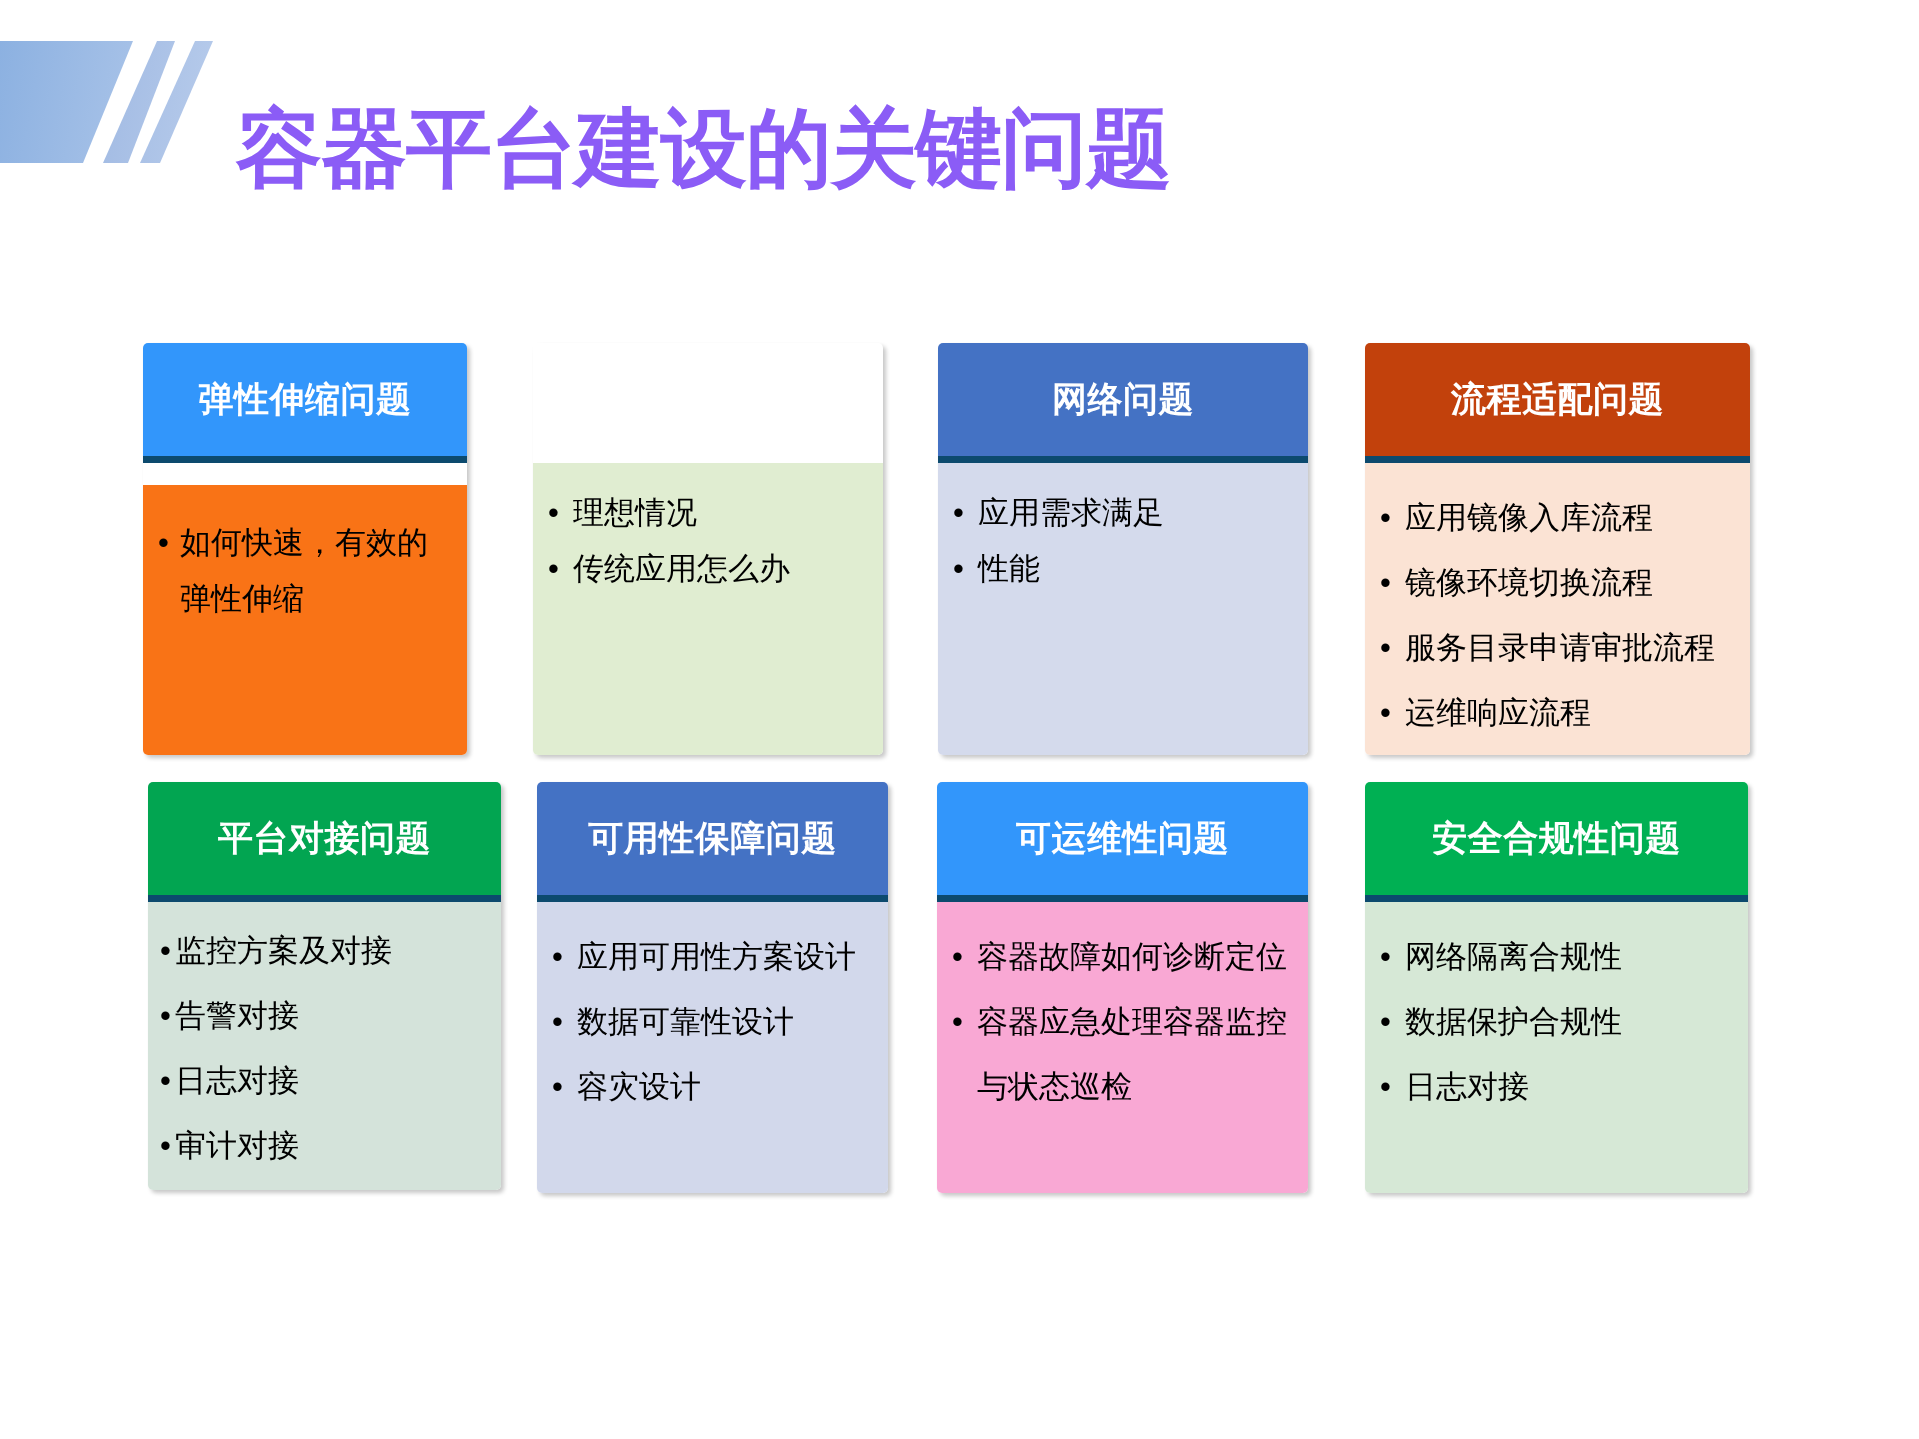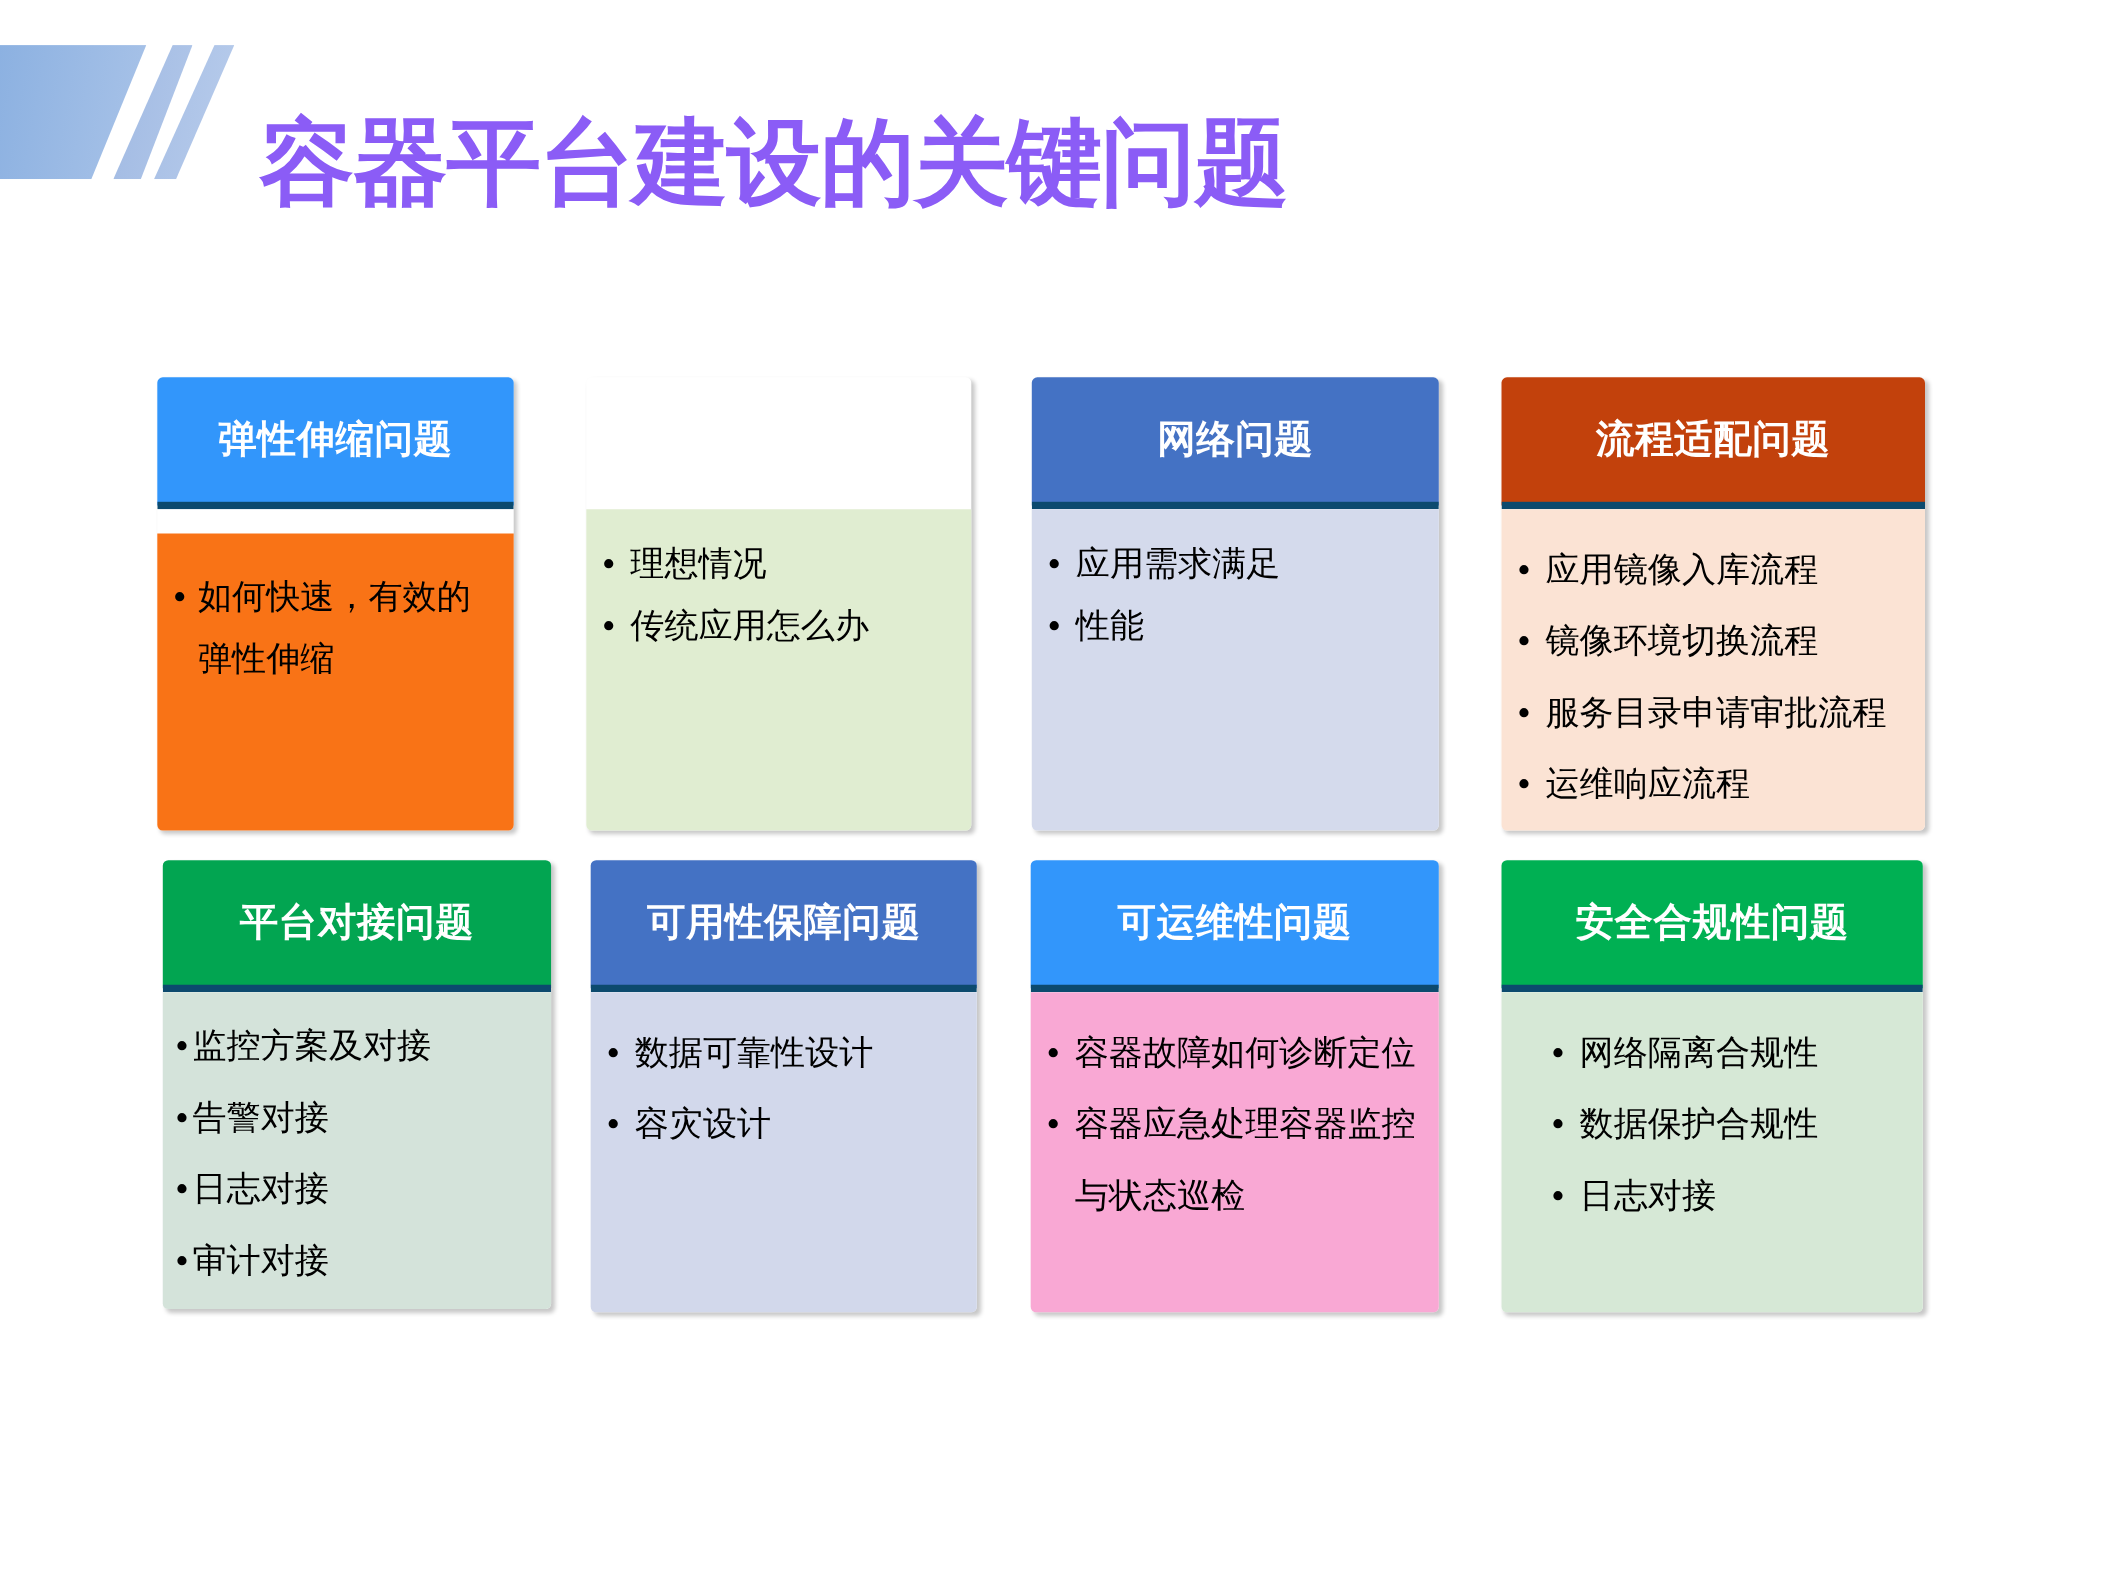--- a/index.html
+++ b/index.html
@@ -149,20 +149,21 @@
       </ul>
   </div>
 </div>
 
 <div class="card card--c6">
   <div class="card-header" style="background: rgb(68, 114, 196);">
     <span class="card-title">可用性保障问题</span>
   </div>
   <div class="card-body" style="background: rgb(210, 216, 235);">
     <ul class="bullet-list">
+        <li>应用可用性方案设计</li>
         <li>数据可靠性设计</li>
         <li>容灾设计</li>
       </ul>
   </div>
 </div>
 
 <div class="card card--c7">
   <div class="card-header" style="background: rgb(50, 150, 251);">
     <span class="card-title">可运维性问题</span>
   </div>
@@ -171,20 +172,20 @@
         <li>容器故障如何诊断定位</li>
         <li>容器应急处理容器监控与状态巡检</li>
       </ul>
   </div>
 </div>
 
 <div class="card card--c8">
   <div class="card-header" style="background: rgb(0, 176, 83);">
     <span class="card-title">安全合规性问题</span>
   </div>
-  <div class="card-body" style="background: rgb(214, 232, 214); padding-left: 31px;">
+  <div class="card-body" style="background: rgb(214, 232, 214);">
     <ul class="bullet-list">
         <li>网络隔离合规性</li>
         <li>数据保护合规性</li>
         <li>日志对接</li>
       </ul>
   </div>
 </div>
 
 </body></html>

